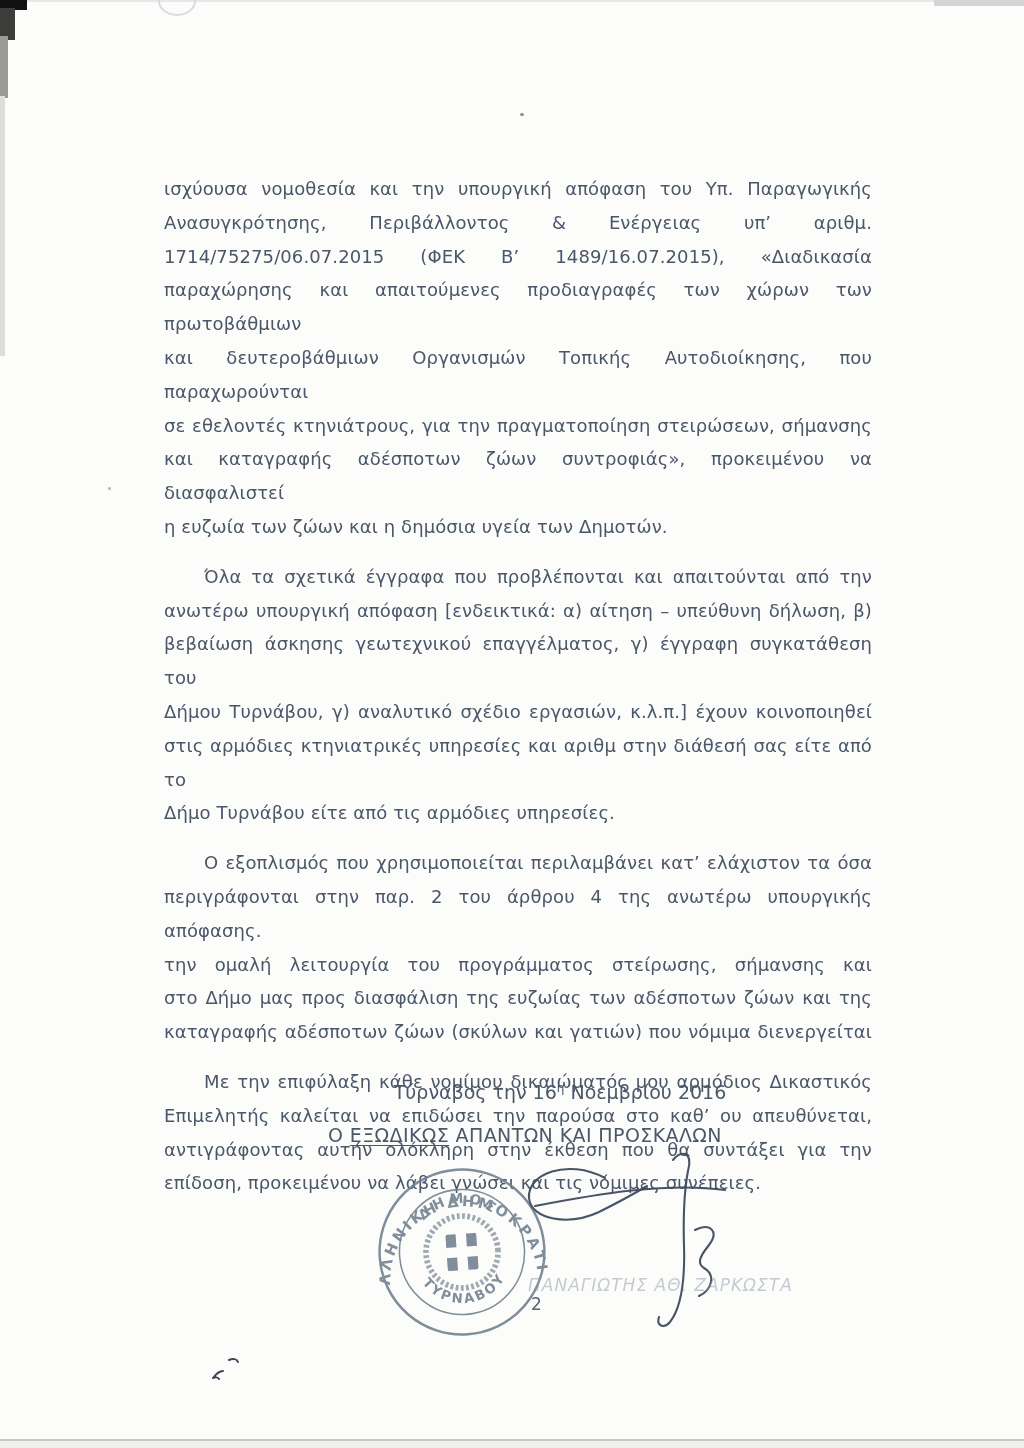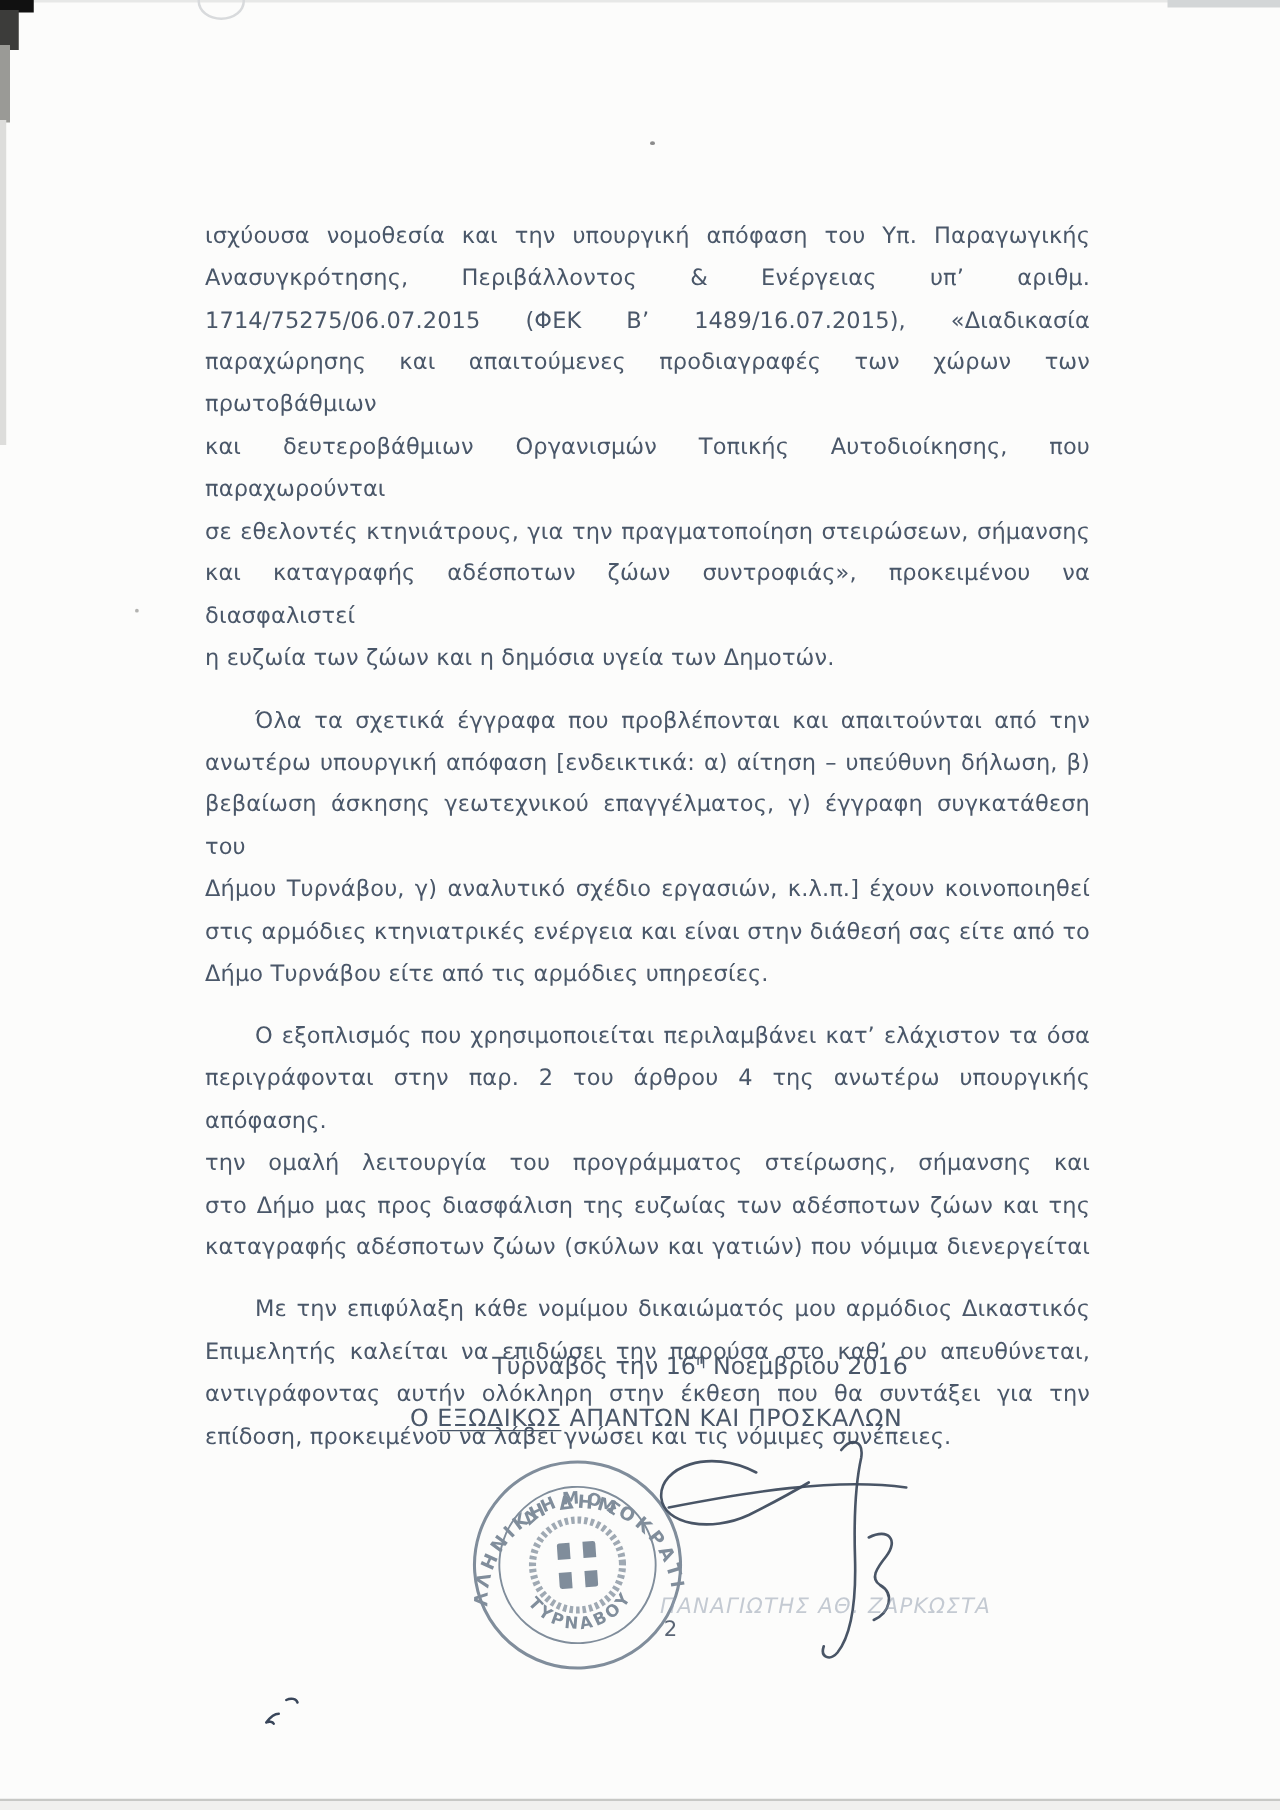--- a/index.html
+++ b/index.html
@@ -102,21 +102,21 @@
       <div class="line">1714/75275/06.07.2015 (ΦΕΚ Β’ 1489/16.07.2015), «Διαδικασία</div>
       <div class="line">παραχώρησης και απαιτούμενες προδιαγραφές των χώρων των πρωτοβάθμιων</div>
       <div class="line">και δευτεροβάθμιων Οργανισμών Τοπικής Αυτοδιοίκησης, που παραχωρούνται</div>
       <div class="line">σε εθελοντές κτηνιάτρους, για την πραγματοποίηση στειρώσεων, σήμανσης</div>
       <div class="line">και καταγραφής αδέσποτων ζώων συντροφιάς», προκειμένου να διασφαλιστεί</div>
       <div class="line pl">η ευζωία των ζώων και η δημόσια υγεία των Δημοτών.</div>
       <div class="line ind">Όλα τα σχετικά έγγραφα που προβλέπονται και απαιτούνται από την</div>
       <div class="line">ανωτέρω υπουργική απόφαση [ενδεικτικά: α) αίτηση – υπεύθυνη δήλωση, β)</div>
       <div class="line">βεβαίωση άσκησης γεωτεχνικού επαγγέλματος, γ) έγγραφη συγκατάθεση του</div>
       <div class="line">Δήμου Τυρνάβου, γ) αναλυτικό σχέδιο εργασιών, κ.λ.π.] έχουν κοινοποιηθεί</div>
-      <div class="line">στις αρμόδιες κτηνιατρικές ενέργεια και είναι στην διάθεσή σας είτε από το</div>
+      <div class="line">στις αρμόδιες κτηνιατρικές υπηρεσίες και αριθμ στην διάθεσή σας είτε από το</div>
       <div class="line pl">Δήμο Τυρνάβου είτε από τις αρμόδιες υπηρεσίες.</div>
       <div class="line ind">Ο εξοπλισμός που χρησιμοποιείται περιλαμβάνει κατ’ ελάχιστον τα όσα</div>
       <div class="line">περιγράφονται στην παρ. 2 του άρθρου 4 της ανωτέρω υπουργικής</div>
       <div class="line pl">απόφασης.</div>
       <div class="line">την ομαλή λειτουργία του προγράμματος στείρωσης, σήμανσης και</div>
       <div class="line">στο Δήμο μας προς διασφάλιση της ευζωίας των αδέσποτων ζώων και της</div>
       <div class="line">καταγραφής αδέσποτων ζώων (σκύλων και γατιών) που νόμιμα διενεργείται</div>
       <div class="line ind">Με την επιφύλαξη κάθε νομίμου δικαιώματός μου αρμόδιος Δικαστικός</div>
       <div class="line">Επιμελητής καλείται να επιδώσει την παρούσα στο καθ’ ου απευθύνεται,</div>
       <div class="line">αντιγράφοντας αυτήν ολόκληρη στην έκθεση που θα συντάξει για την</div>

